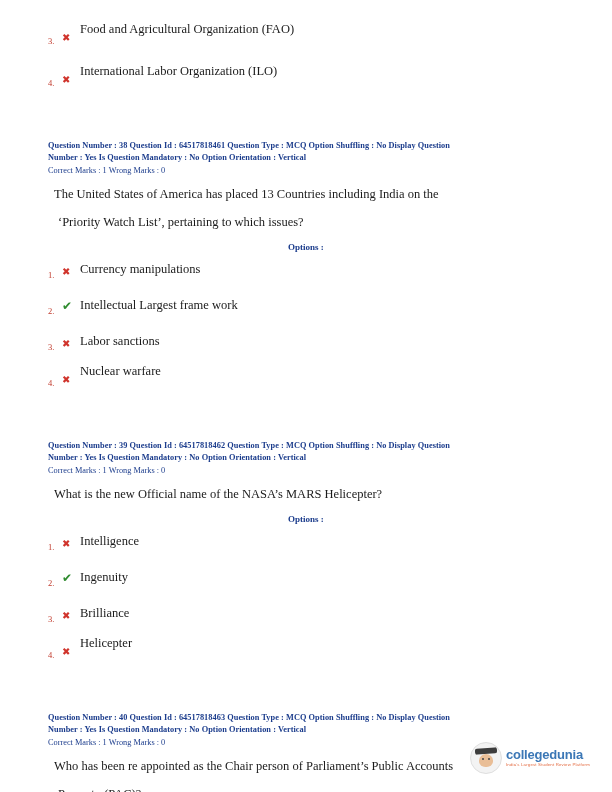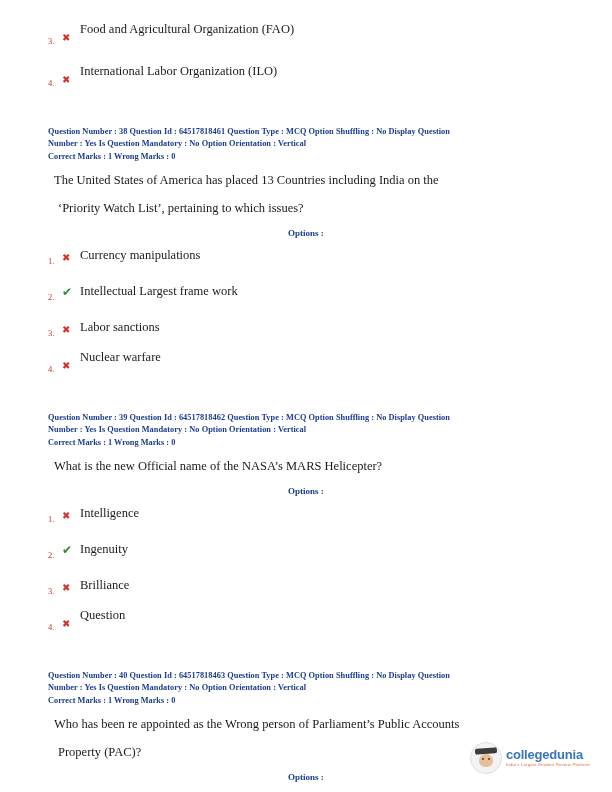--- a/index.html
+++ b/index.html
@@ -58,27 +58,27 @@
   }
   .opt-text.raise { padding-top: 0px; }
 
   
   .q-meta {
     font-family: "Liberation Serif", serif;
     font-weight: bold;
     font-size: 8.3px;
     line-height: 11.5px;
     color: #1b3c8c;
-    margin-top: 26px;
+    margin-top: 40px;
     letter-spacing: 0.05px;
   }
   .q-meta .line2 { display: block; }
   .q-marks {
     font-family: "Liberation Serif", serif;
-    font-weight: bold;
+    font-weight: normal;
     font-size: 8.3px;
     line-height: 12px;
     color: #1b3c8c;
     margin-top: 2px;
   }
   .q-body {
     font-size: 12.5px;
     line-height: 16px;
     color: #1a1a1a;
     margin-top: 9px;
@@ -231,32 +231,32 @@
       <span class="opt-text">Ingenuity</span>
     </div>
     <div class="opt-row">
       <span class="opt-num">3.</span>
       <span class="opt-mark mark-x">✖</span>
       <span class="opt-text">Brilliance</span>
     </div>
     <div class="opt-row">
       <span class="opt-num">4.</span>
       <span class="opt-mark mark-x">✖</span>
-      <span class="opt-text raise">Question</span>
+      <span class="opt-text raise">Helicepter</span>
     </div>
   </div>
 
   <div>
     <div class="q-meta">
       <span>Question Number : 40 Question Id : 64517818463 Question Type : MCQ Option Shuffling : No Display Question</span>
       <span class="line2">Number : Yes Is Question Mandatory : No Option Orientation : Vertical</span>
     </div>
     <div class="q-marks">Correct Marks : 1 Wrong Marks : 0</div>
     <div class="q-body">
-      <span>Who has been re appointed as the Wrong person of Parliament’s Public Accounts</span>
+      <span>Who has been re appointed as the Chair person of Parliament’s Public Accounts</span>
       <span class="l2">Property (PAC)?</span>
     </div>
     <div class="opts-label">Options :</div>
   </div>
 
   <div class="watermark">
     <div class="wm-badge">
       <div class="hat"></div>
       <div class="face"></div>
       <div class="eye-l"></div>

